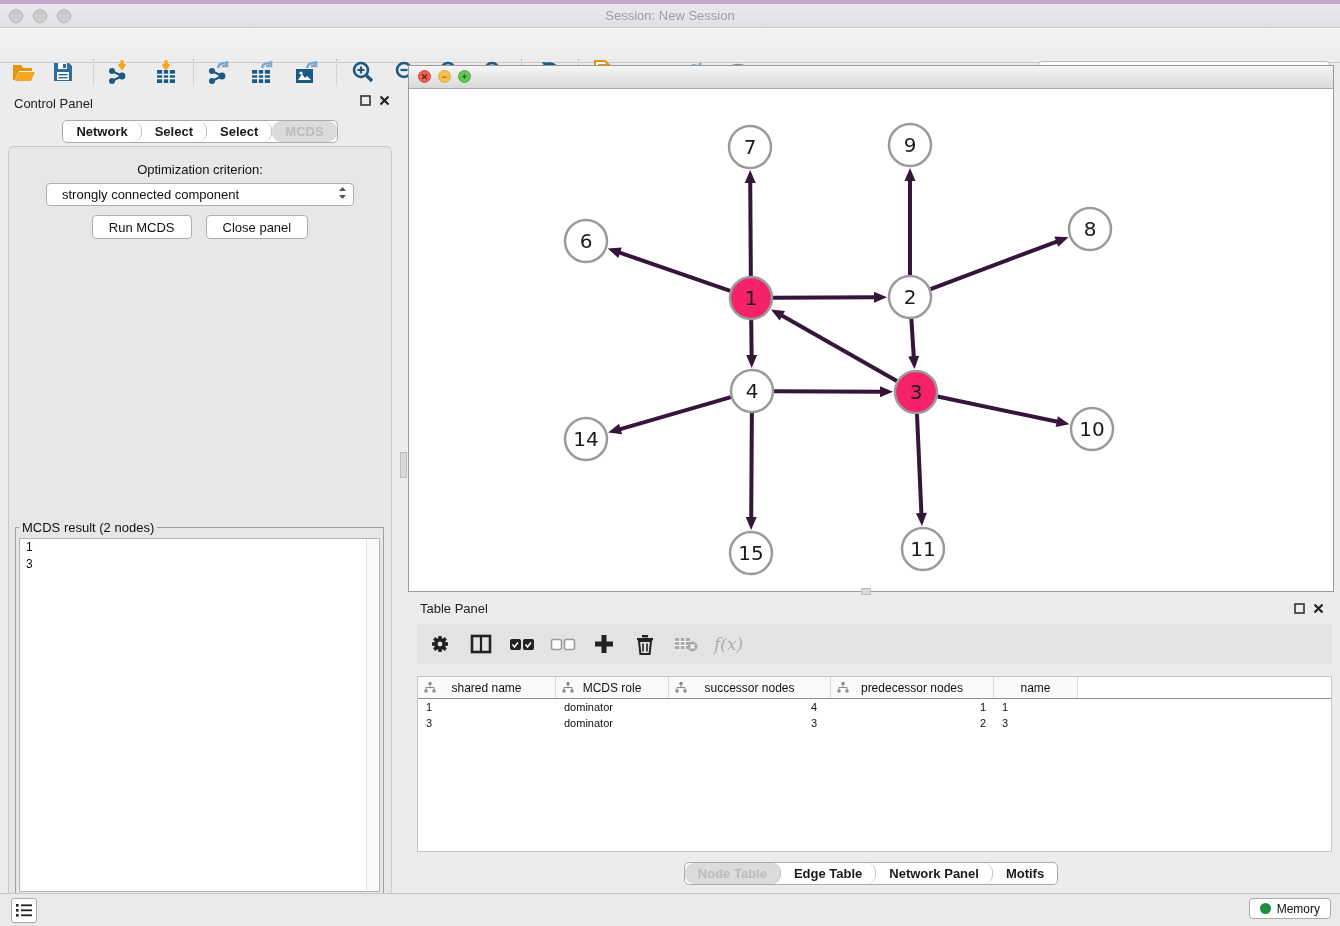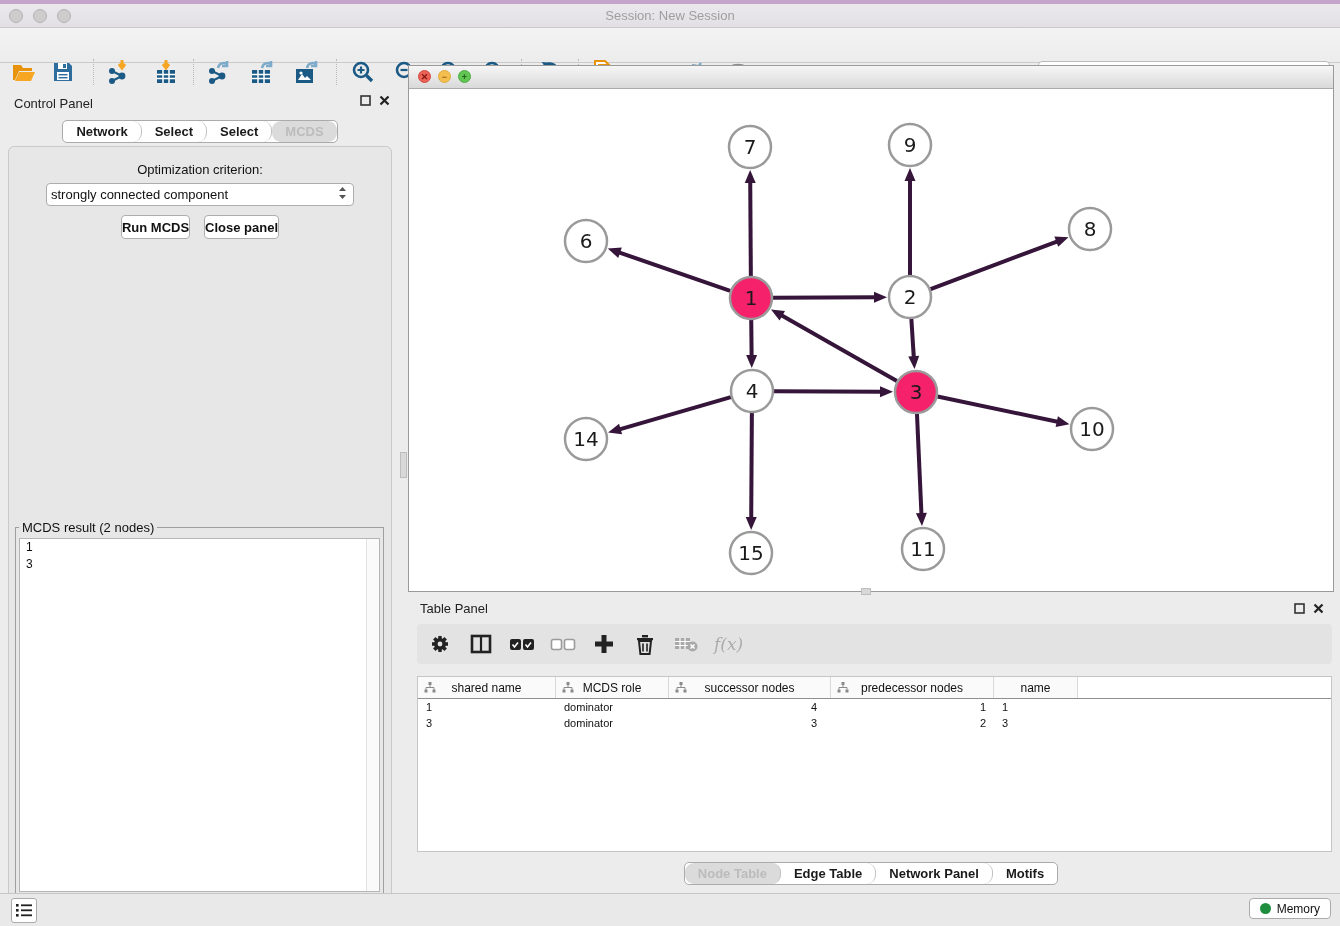--- a/index.html
+++ b/index.html
@@ -37,25 +37,25 @@
   .tab { padding:3px 13px; font-size:13px; font-weight:600; color:#1A1A1A; background:#fff;
     border-right:1px solid #C2C2C2; cursor:default; white-space:nowrap;border-radius:9px; }
   .tab:last-child { border-right:none; }
   .tab.sel { background:#DBDBDB; color:#BCBCBC; }
   .cp-tabs { position:absolute; left:0; right:0; top:31px; display:flex; justify-content:center; }
   .cp-content { position:absolute; left:8px; right:8px; top:57px; bottom:12px;
     background:#E7E7E7; border:1px solid #C9C9C9; border-radius:6px; }
   .opt-label { margin-top:15px; text-align:center; font-size:13px; color:#111; }
   .combo { position:absolute; left:37px; top:36px; width:308px; height:23px; background:#fff;
     border:1px solid #ADADAD; border-radius:4px; display:flex; align-items:center;
-    font-size:13px; padding-left:4px; color:#111; }
+    font-size:13px; padding-left:15px; color:#111; }
   .combo .chev { margin-left:auto; margin-right:6px; }
   .btn-row { position:absolute; left:0; right:0; top:68px; display:flex; justify-content:center; gap:14px; }
   .btn { background:#fff; border:1px solid #ADADAD; border-radius:4px; height:24px;
-    font-size:13px; font-weight:700; color:#111; padding:0 0; display:flex; align-items:center; }
+    font-size:13px; font-weight:400; color:#111; padding:0 16px; display:flex; align-items:center; }
   .mcds-result { position:absolute; left:6px; width:369px; top:373px; height:376px;
     border:1px solid #9F9F9F; background:transparent; }
   .mcds-result legend { font-size:13px; color:#111; padding:0 3px; margin-left:3px; }
   .result-box { position:absolute; left:3px; right:3px; top:3px; bottom:3px; background:#fff;
     border:1px solid #B5B5B5; overflow:hidden; }
   .result-item { font-size:12px; color:#111; padding:1px 0 1px 6px; line-height:15px; }
   .result-scroll { position:absolute; right:0; top:0; bottom:0; width:13px;
     background:#FAFAFA; border-left:1px solid #E2E2E2; }
 
   

